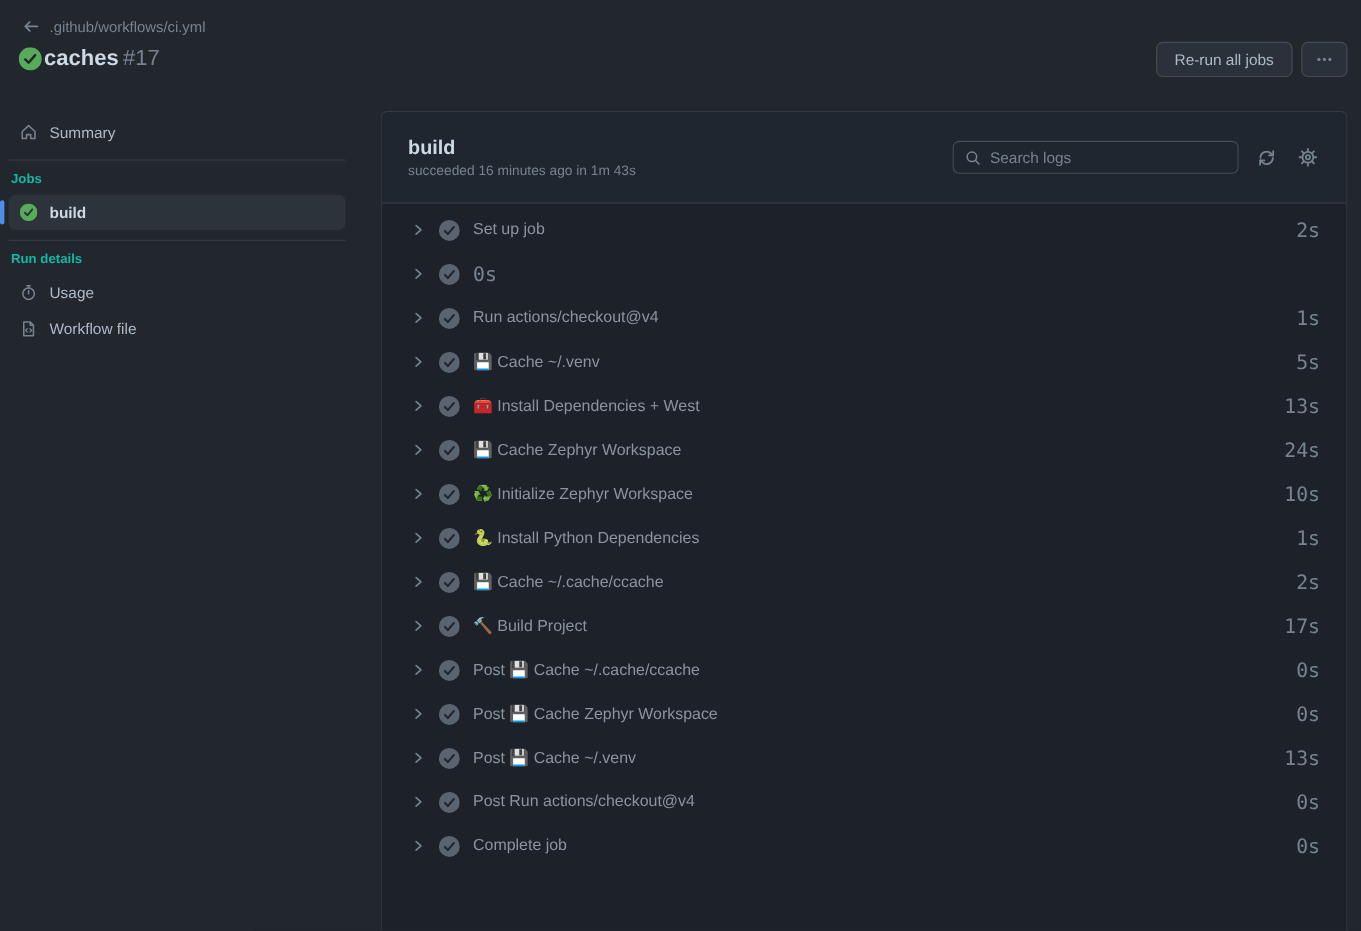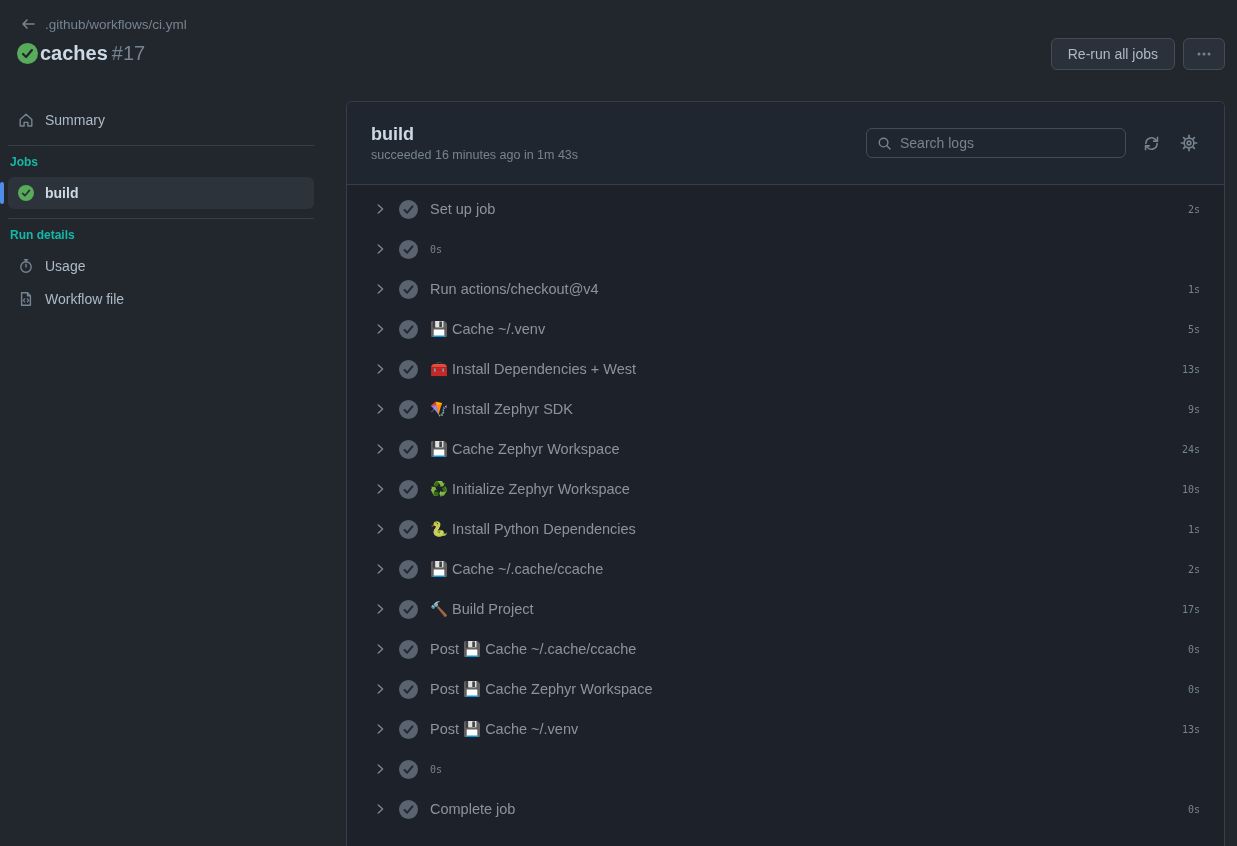--- a/index.html
+++ b/index.html
@@ -92,21 +92,21 @@
   .steps { padding-top: 4px; }
   .step-row {
     height: 40px; display: flex; align-items: center;
     padding: 0 24px 0 26px; cursor: pointer;
   }
   .chev { width: 14px; margin-right: 12px; flex: none; }
   .step-check { width: 19px; height: 19px; margin-right: 12px; flex: none; }
   .step-label { flex: 1; font-size: 14.5px; color: #8b949e; }
   .step-duration {
     font-family: "DejaVu Sans Mono", monospace;
-    font-size: 10px; color: #768390;
+    font-size: 18px; color: #768390;
   }
 </style>
 </head>
 <body>
 
 <div class="top-header">
   <div class="crumb-row">
     <span>
       <svg width="16" height="16" viewBox="0 0 16 16">
           <path d="M14 8H3M7 4 3 8l4 4" fill="none" stroke="#768390" stroke-width="1.6" stroke-linecap="round" stroke-linejoin="round"></path>
@@ -303,35 +303,20 @@
       <span class="step-check">
         <svg width="19" height="19" viewBox="0 0 16 16">
             <circle cx="8" cy="8" r="8" fill="#5a6470"></circle>
             <path d="M4.6 8.4 6.9 10.7 11.4 5.4" fill="none" stroke="#232933" stroke-width="1.7" stroke-linecap="round" stroke-linejoin="round"></path>
           </svg>
       </span>
       <span class="step-label">🧰 Install Dependencies + West</span>
       <span class="step-duration">13s</span>
     </div>
 
-    <div class="step-row">
-      <span class="chev">
-        <svg width="14" height="14" viewBox="0 0 16 16">
-            <path d="m6 3.5 5 4.5-5 4.5" fill="none" stroke="#768390" stroke-width="1.7" stroke-linecap="round" stroke-linejoin="round"></path>
-          </svg>
-      </span>
-      <span class="step-check">
-        <svg width="19" height="19" viewBox="0 0 16 16">
-            <circle cx="8" cy="8" r="8" fill="#5a6470"></circle>
-            <path d="M4.6 8.4 6.9 10.7 11.4 5.4" fill="none" stroke="#232933" stroke-width="1.7" stroke-linecap="round" stroke-linejoin="round"></path>
-          </svg>
-      </span>
-      <span class="step-label">🪁 Install Zephyr SDK</span>
-      <span class="step-duration">9s</span>
-    </div>
 
     <div class="step-row">
       <span class="chev">
         <svg width="14" height="14" viewBox="0 0 16 16">
             <path d="m6 3.5 5 4.5-5 4.5" fill="none" stroke="#768390" stroke-width="1.7" stroke-linecap="round" stroke-linejoin="round"></path>
           </svg>
       </span>
       <span class="step-check">
         <svg width="19" height="19" viewBox="0 0 16 16">
             <circle cx="8" cy="8" r="8" fill="#5a6470"></circle>
@@ -459,20 +444,21 @@
         <svg width="14" height="14" viewBox="0 0 16 16">
             <path d="m6 3.5 5 4.5-5 4.5" fill="none" stroke="#768390" stroke-width="1.7" stroke-linecap="round" stroke-linejoin="round"></path>
           </svg>
       </span>
       <span class="step-check">
         <svg width="19" height="19" viewBox="0 0 16 16">
             <circle cx="8" cy="8" r="8" fill="#5a6470"></circle>
             <path d="M4.6 8.4 6.9 10.7 11.4 5.4" fill="none" stroke="#232933" stroke-width="1.7" stroke-linecap="round" stroke-linejoin="round"></path>
           </svg>
       </span>
+      <span class="step-label">Post Run actions/checkout@v4</span>
       <span class="step-duration">0s</span>
     </div>
 
     <div class="step-row">
       <span class="chev">
         <svg width="14" height="14" viewBox="0 0 16 16">
             <path d="m6 3.5 5 4.5-5 4.5" fill="none" stroke="#768390" stroke-width="1.7" stroke-linecap="round" stroke-linejoin="round"></path>
           </svg>
       </span>
       <span class="step-check">

